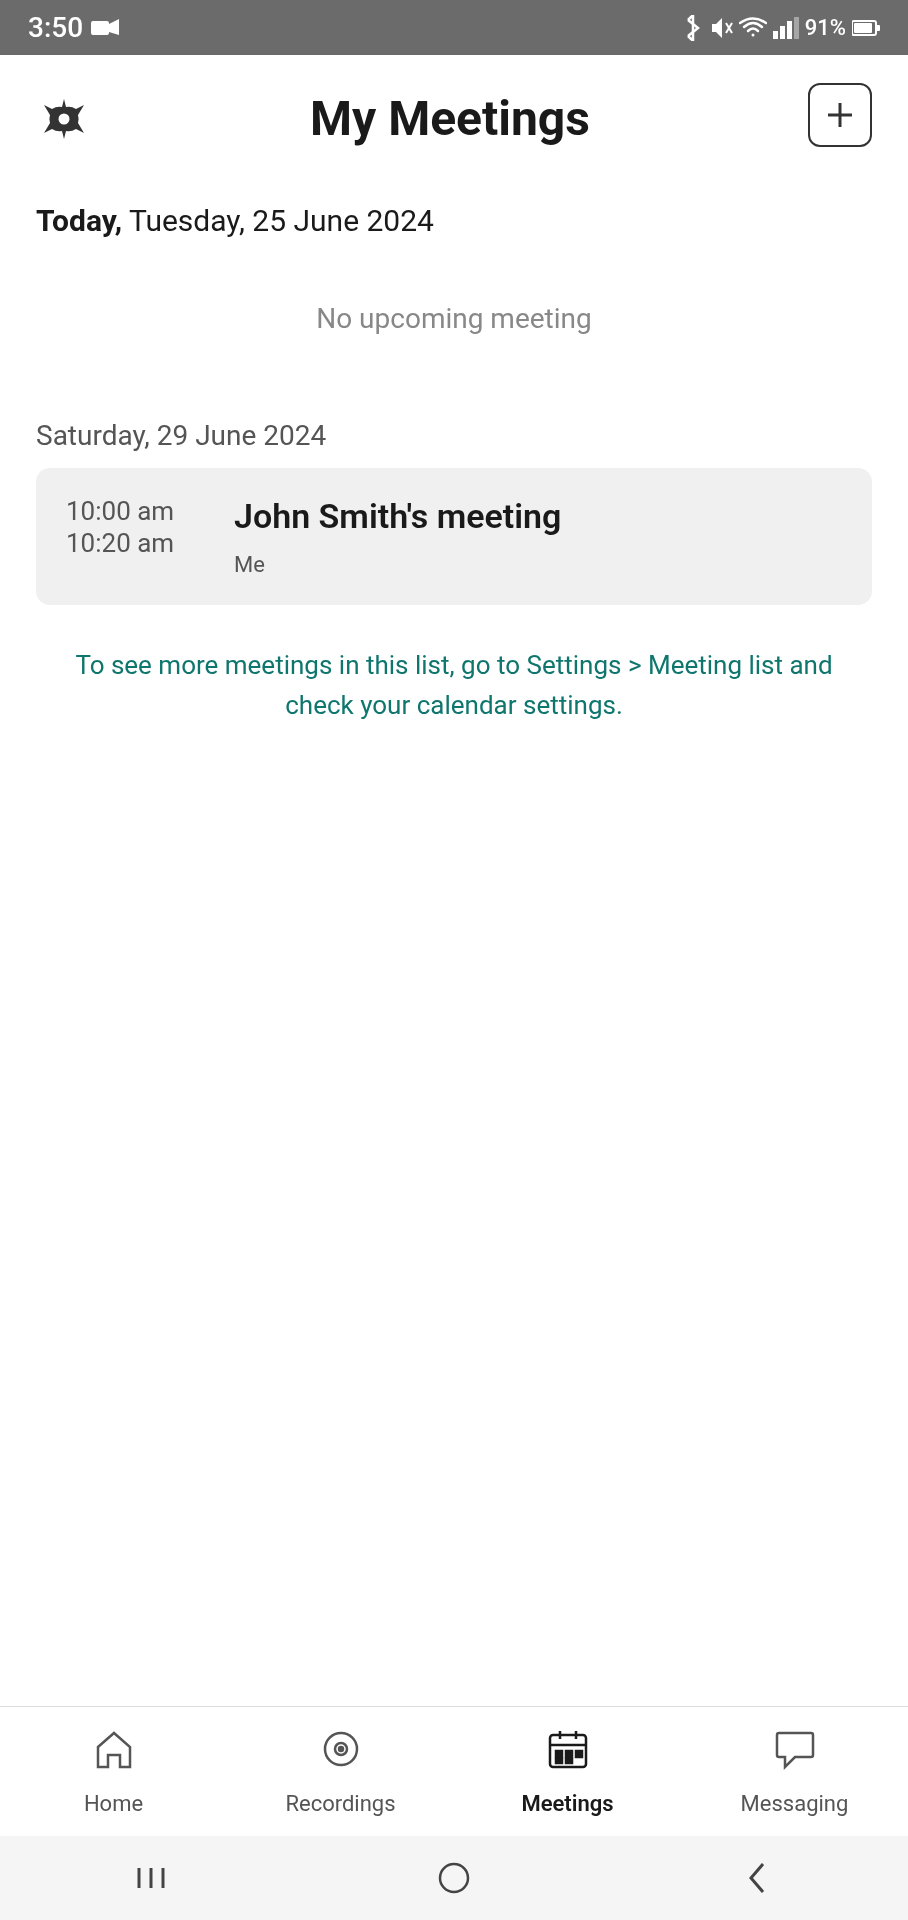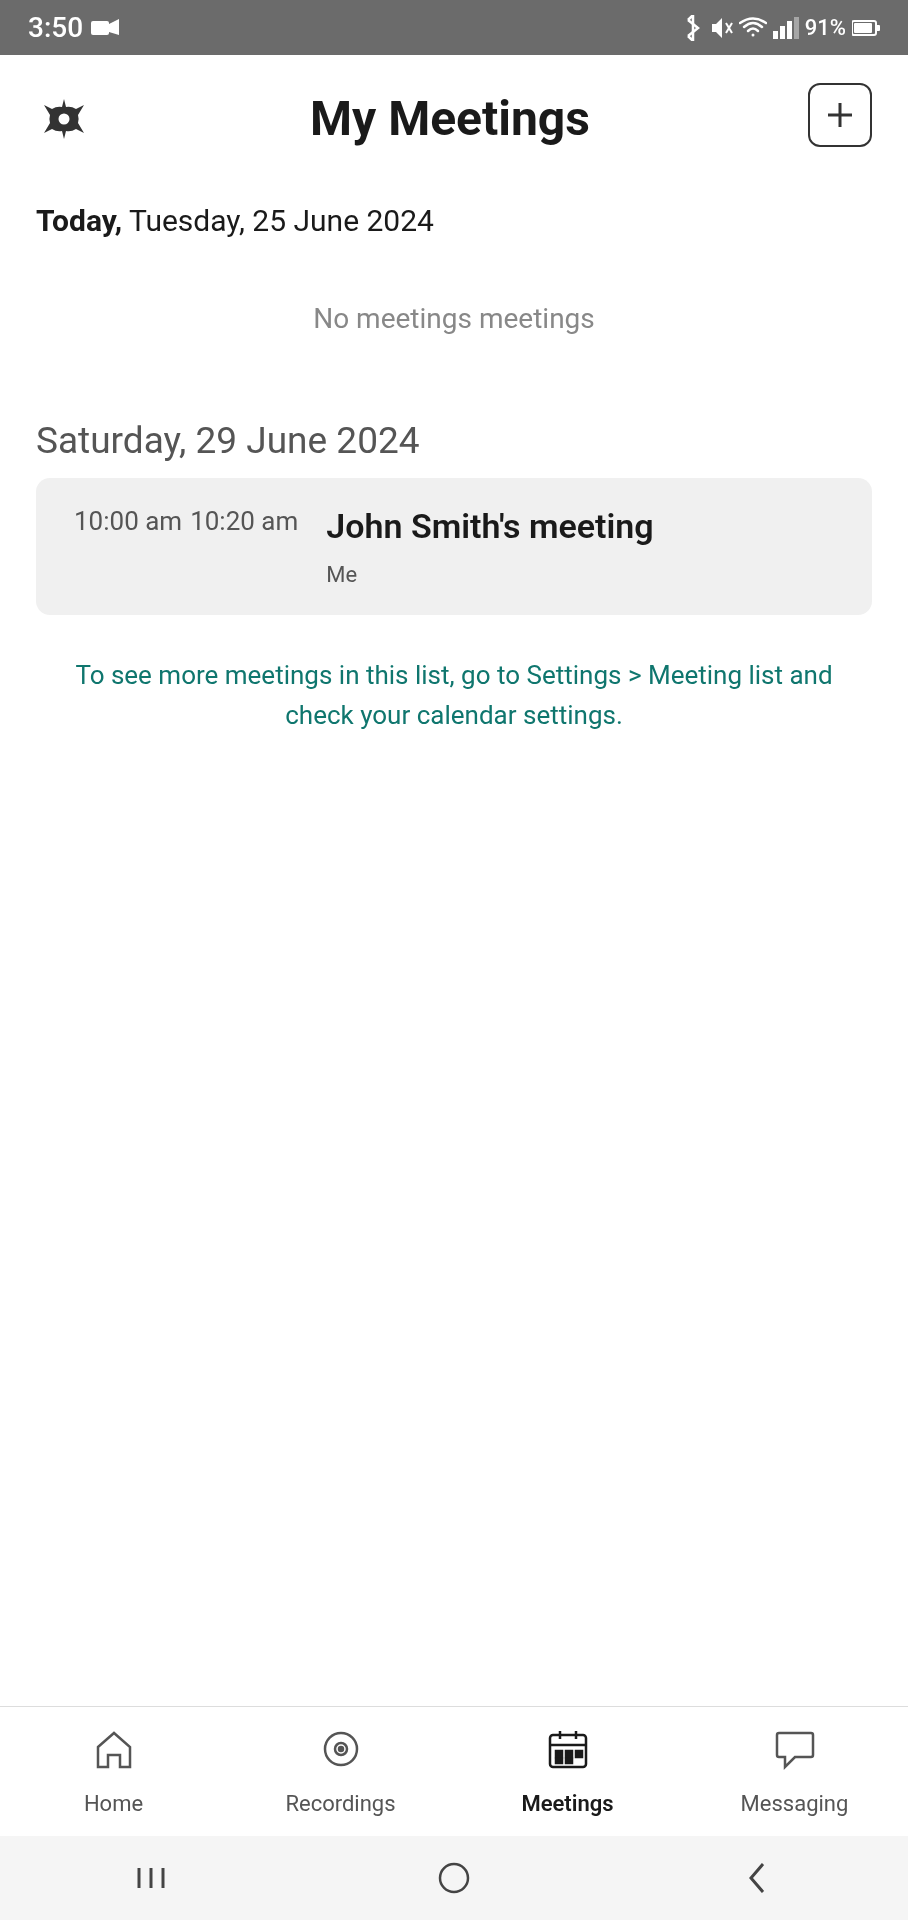--- a/index.html
+++ b/index.html
@@ -121,42 +121,41 @@
       font-size: 28px;
       padding: 48px 0 48px 0;
     }
 
     .section-date {
       margin-top: 36px;
       margin-bottom: 16px;
     }
 
     .date-label {
-      font-size: 37px;
+      font-size: 28px;
       color: #555;
       font-weight: 400;
     }
 
     
     .meeting-card {
       background: #f0f0f0;
       border-radius: 14px;
       padding: 28px 30px;
       display: flex;
       align-items: flex-start;
       gap: 28px;
       cursor: pointer;
     }
 
     .meeting-times {
       display: flex;
-      flex-direction: row;
-      gap: 8px;
+      flex-direction: column;
+      gap: 2px;
       min-width: 140px;
-      margin-left: 8px;
     }
 
     .meeting-time {
       font-size: 26px;
       color: #555;
     }
 
     .meeting-info {
       display: flex;
       flex-direction: column;
@@ -308,21 +307,21 @@
 </div>
 
 <div class="main-content">
 
   <div class="section-date-today">
     <div class="date-label-today">
       <span class="today-bold">Today,</span><span> Tuesday, 25 June 2024</span>
     </div>
   </div>
 
-  <div class="no-meetings">No meetings meetings</div>
+  <div class="no-meetings">No upcoming meeting</div>
 
   <div class="section-date">
     <div class="date-label">Saturday, 29 June 2024</div>
   </div>
 
   <div class="meeting-card">
     <div class="meeting-times">
       <div class="meeting-time">10:00 am</div>
       <div class="meeting-time">10:20 am</div>
     </div>

